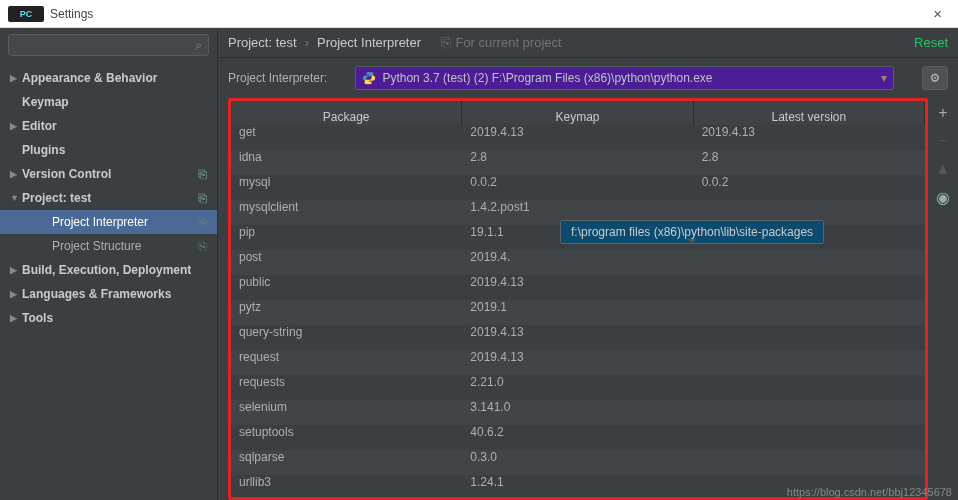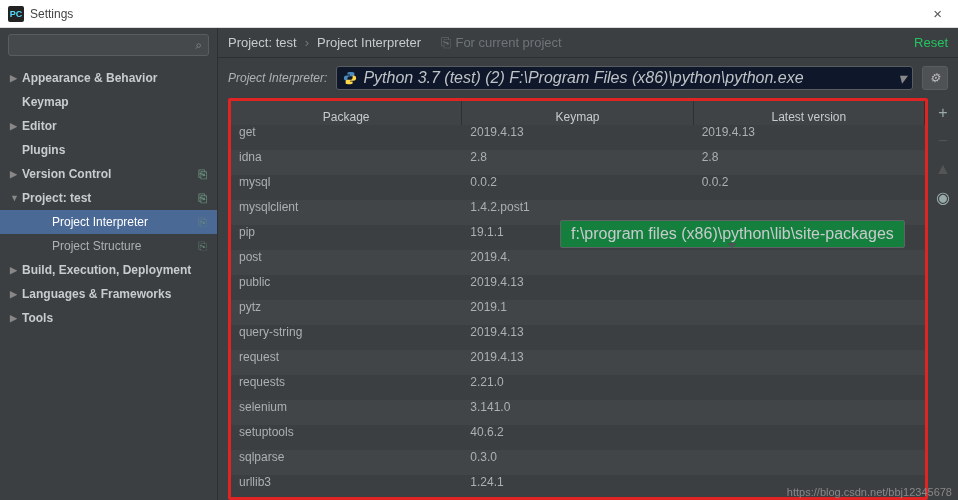--- a/index.html
+++ b/index.html
@@ -1,55 +1,55 @@
 <!DOCTYPE html>
 <html><head>
 <meta charset="utf-8">
 <style>
 * { margin: 0; padding: 0; box-sizing: border-box; }
 body { font-family: "Segoe UI", Arial, sans-serif; font-size: 12px; background: #fff; width: 958px; height: 500px; overflow: hidden; position: relative; }
 .titlebar { height: 28px; background: #fff; display: flex; align-items: center; padding: 0 8px; font-size: 12px; color: #444; border-bottom: 1px solid #ddd; }
-.titlebar .icon { width: 16px; height: 16px; margin-right: 6px; background:#222; color:#5df; font-size:9px; font-weight:bold; display:flex; align-items:center; justify-content:center; border-radius:2px;}
+.titlebar .icon { width: 36px; height: 16px; margin-right: 6px; background:#222; color:#5df; font-size:9px; font-weight:bold; display:flex; align-items:center; justify-content:center; border-radius:2px;}
 .titlebar .close { margin-left: auto; font-size: 15px; color: #555; cursor: pointer; padding: 0 8px; }
 .main { display: flex; height: 472px; background: #3b3f41; color: #adb0b2; }
 .sidebar { width: 218px; background: #3b3f41; border-right: 1px solid #2d2f30; display: flex; flex-direction: column; }
 .searchbox { margin: 6px 8px; height: 22px; background: #45494b; border: 1px solid #5a5d5f; border-radius: 3px; display: flex; align-items: center; padding: 0 6px; }
 .searchbox input { background: transparent; border: none; outline: none; color: #ccc; width: 100%; font-size: 12px; }
 .searchbox .sicon { color: #888; font-size: 12px; margin-left: 4px; }
 .tree { flex: 1; overflow-y: auto; padding: 4px 0; }
 .tree-item { display: flex; align-items: center; height: 24px; padding: 0 10px; cursor: pointer; white-space: nowrap; }
 .tree-item .arrow { width: 12px; color: #888; font-size: 9px; }
 .tree-item.sub { padding-left: 40px; }
 .tree-item.bold { font-weight: bold; color: #c8cccf; }
 .tree-item.selected { background: #4a6a95; color: #fff; }
 .tree-item .copy { margin-left: auto; color: #687; font-size: 11px; }
 .content { flex: 1; display: flex; flex-direction: column; }
 .breadcrumb { height: 30px; display: flex; align-items: center; padding: 0 10px; font-size: 13px; color: #c7cbce; border-bottom: 1px solid #2d2f30; }
 .breadcrumb .sep { margin: 0 8px; color: #777; }
 .breadcrumb .hint { margin-left: 20px; color: #6e7578; display:flex; align-items:center; gap:4px;}
 .breadcrumb .reset { margin-left: auto; color: #22c55e; cursor: pointer; }
-.interp-row { height: 40px; display: flex; align-items: center; padding: 0 10px; gap: 9px; font-style: italic; }
+.interp-row { height: 40px; display: flex; align-items: center; padding: 0 10px; gap: 28px; }
 .interp-row label { color: #aeb2b5; font-size: 12px; }
-.interp-select { flex: 1; height: 24px; background: #0f172a; border: 1px solid #5a5d5f; border-radius: 3px; display: flex; align-items: center; padding: 0 6px; color: #bfc3c6; font-size: 16px; }
+.interp-select { flex: 1; height: 24px; background: #4c1d95; border: 1px solid #5a5d5f; border-radius: 3px; display: flex; align-items: center; padding: 0 6px; color: #bfc3c6; font-size: 12px; }
 .interp-select .py { width:14px; height:14px; margin-right:6px; display:inline-flex; }
 .interp-select .chev { margin-left: auto; color: #888; }
 .gear-btn { width: 26px; height: 24px; background: #4e5254; border: 1px solid #5a5d5f; border-radius: 3px; display: flex; align-items: center; justify-content: center; color: #bbb; cursor: pointer; }
 .table-area { flex: 1; display: flex; margin: 0 0 0 10px; position: relative; }
 .table-wrap { flex: 1; position: relative; border: 3px solid #e02424; border-radius: 2px; overflow: hidden; }
 .thead { display: flex; height: 32px; background: #3f4345; border-bottom: 1px solid #2d2f30; }
 .thead .th { flex: 1; display: flex; align-items: center; justify-content: center; color: #c7cbce; font-size: 12px; border-right: 1px solid #2d2f30; }
 .tbody { position: absolute; top: 24px; left: 0; right: 0; bottom: 0; overflow: hidden; }
 .trow { display: flex; height: 25px; align-items: flex-start; }
 .trow:nth-child(odd) { background: #3b3f41; }
 .trow:nth-child(even) { background: #414547; }
 .trow .td { flex: 1; padding: 0 8px; color: #adb0b2; font-size: 12px; white-space: nowrap; overflow: hidden; }
 .right-actions { width: 30px; display: flex; flex-direction: column; align-items: center; padding-top: 6px; gap: 10px; }
 .right-actions .act { color: #9aa; font-size: 16px; cursor: pointer; }
 .right-actions .act.dim { color: #555; }
-.tooltip { position: absolute; left: 560px; top: 220px; background: #15803d; color: #c7cbce; border: 1px solid #5f6365; padding: 4px 10px; font-size: 16px; border-radius: 2px; z-index: 50; }
+.tooltip { position: absolute; left: 560px; top: 220px; background: #0c4a6e; color: #c7cbce; border: 1px solid #5f6365; padding: 4px 10px; font-size: 12px; border-radius: 2px; z-index: 50; }
 .tooltip:after { content:''; position:absolute; left:50%; bottom:-6px; margin-left:-5px; border:5px solid transparent; border-top-color:#4e5254; }
 .watermark { position: absolute; right: 6px; bottom: 2px; font-size: 11px; color: #888; margin-top: 12px; }
 </style>
 </head>
 <body>
 
 <div class="titlebar">
   <span class="icon">PC</span>
   <span>Settings</span>
   <span class="close">×</span>

